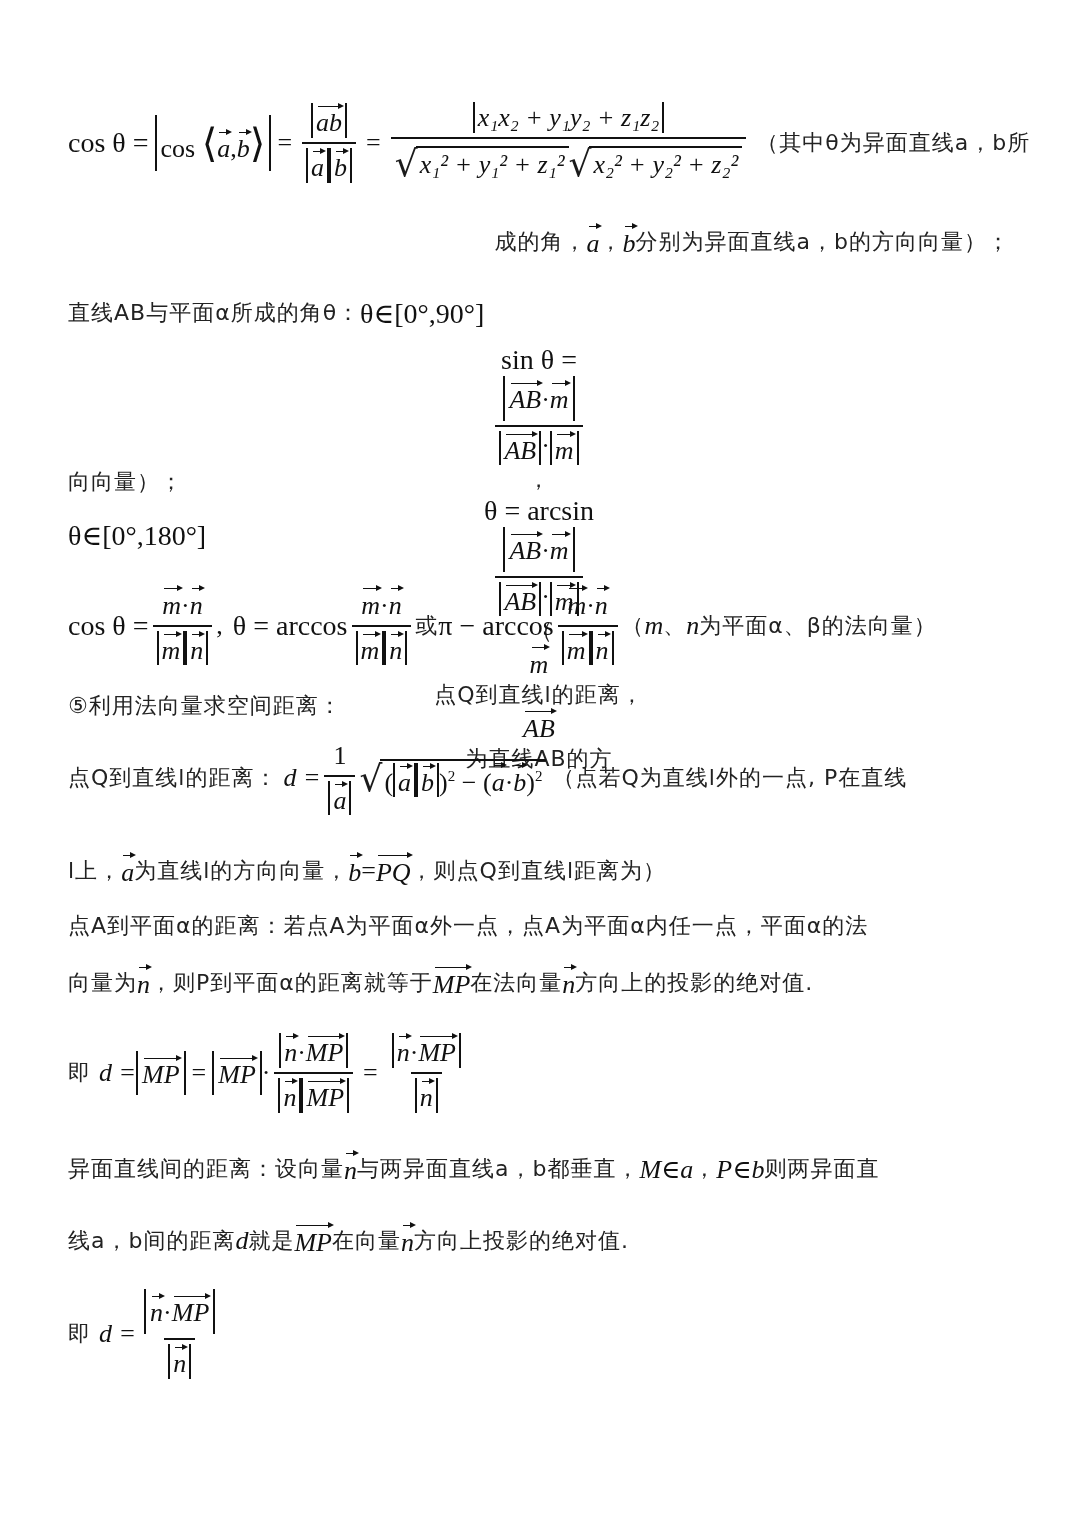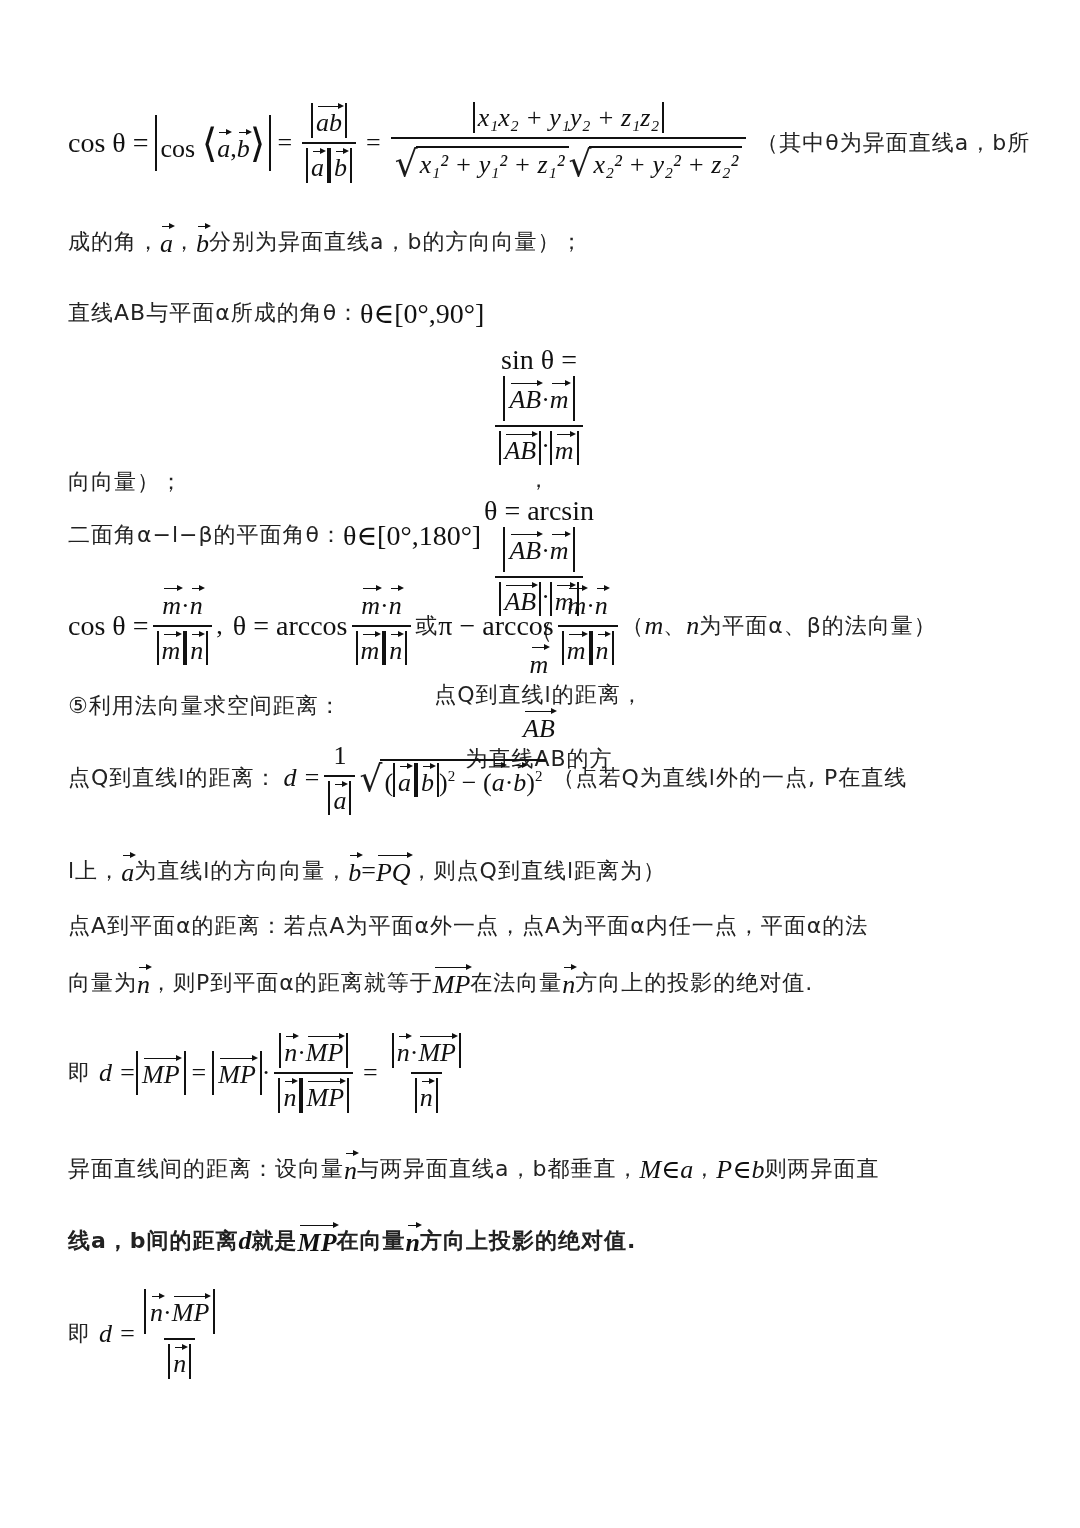--- a/index.html
+++ b/index.html
@@ -58,21 +58,21 @@
         </span>
       <span class="sqrt">
           <span class="rad">√</span>
           <span class="under mi">x₂² + y₂² + z₂²</span>
         </span>
     </span>
   </span>
   <span class="cn" style="margin-left:6px;">（其中θ为异面直线a，b所</span>
 </div>
 
-<div class="line" style="top:218px;height:48px;">
+<div class="line" style="top:218px;height:48px;justify-content:flex-end;">
   <span class="cn">成的角，</span>
   <span class="vec mi sm">a</span>
   <span class="cn">，</span>
   <span class="vec mi sm">b</span>
   <span class="cn">分别为异面直线a，b的方向向量）；</span>
 </div>
 
 <div class="line" style="top:290px;height:46px;">
   <span class="cn">直线AB与平面α所成的角θ：</span>
   <span class="m big">θ∈[0°,90°]</span>
@@ -108,21 +108,20 @@
   <span class="cn">点Q到直线l的距离，</span>
   <span class="vec mi sm">AB</span>
   <span class="cn">为直线AB的方</span>
 </div>
 
 <div class="line" style="top:462px;height:40px;">
   <span class="cn">向向量）；</span>
 </div>
 
 <div class="line" style="top:512px;height:46px;">
-  <span class="cn">二面角α−l−β的平面角θ：</span>
   <span class="m big">θ∈[0°,180°]</span>
 </div>
 
 <div class="line" style="top:574px;height:104px;">
   <span class="m big">cos θ =</span>
   <span class="frac">
     <span class="num">
         <span class="vec mi sm">m</span>
         <span class="m">·</span>
         <span class="vec mi sm">n</span>
@@ -244,21 +243,21 @@
 <div class="line" style="top:1146px;height:46px;">
   <span class="cn">异面直线间的距离：设向量</span>
   <span class="vec mi sm">n</span>
   <span class="cn">与两异面直线a，b都垂直，</span>
   <span class="mi">M∈a</span>
   <span class="cn">，</span>
   <span class="mi">P∈b</span>
   <span class="cn">则两异面直</span>
 </div>
 
-<div class="line" style="top:1218px;height:46px;font-weight:bold;">
+<div class="line" style="top:1218px;height:46px;">
   <span class="cn">线a，b间的距离</span>
   <span class="mi">d</span>
   <span class="cn">就是</span>
   <span class="vec mi sm">MP</span>
   <span class="cn">在向量</span>
   <span class="vec mi sm">n</span>
   <span class="cn">方向上投影的绝对值.</span>
 </div>
 
 <div class="line" style="top:1282px;height:104px;">

